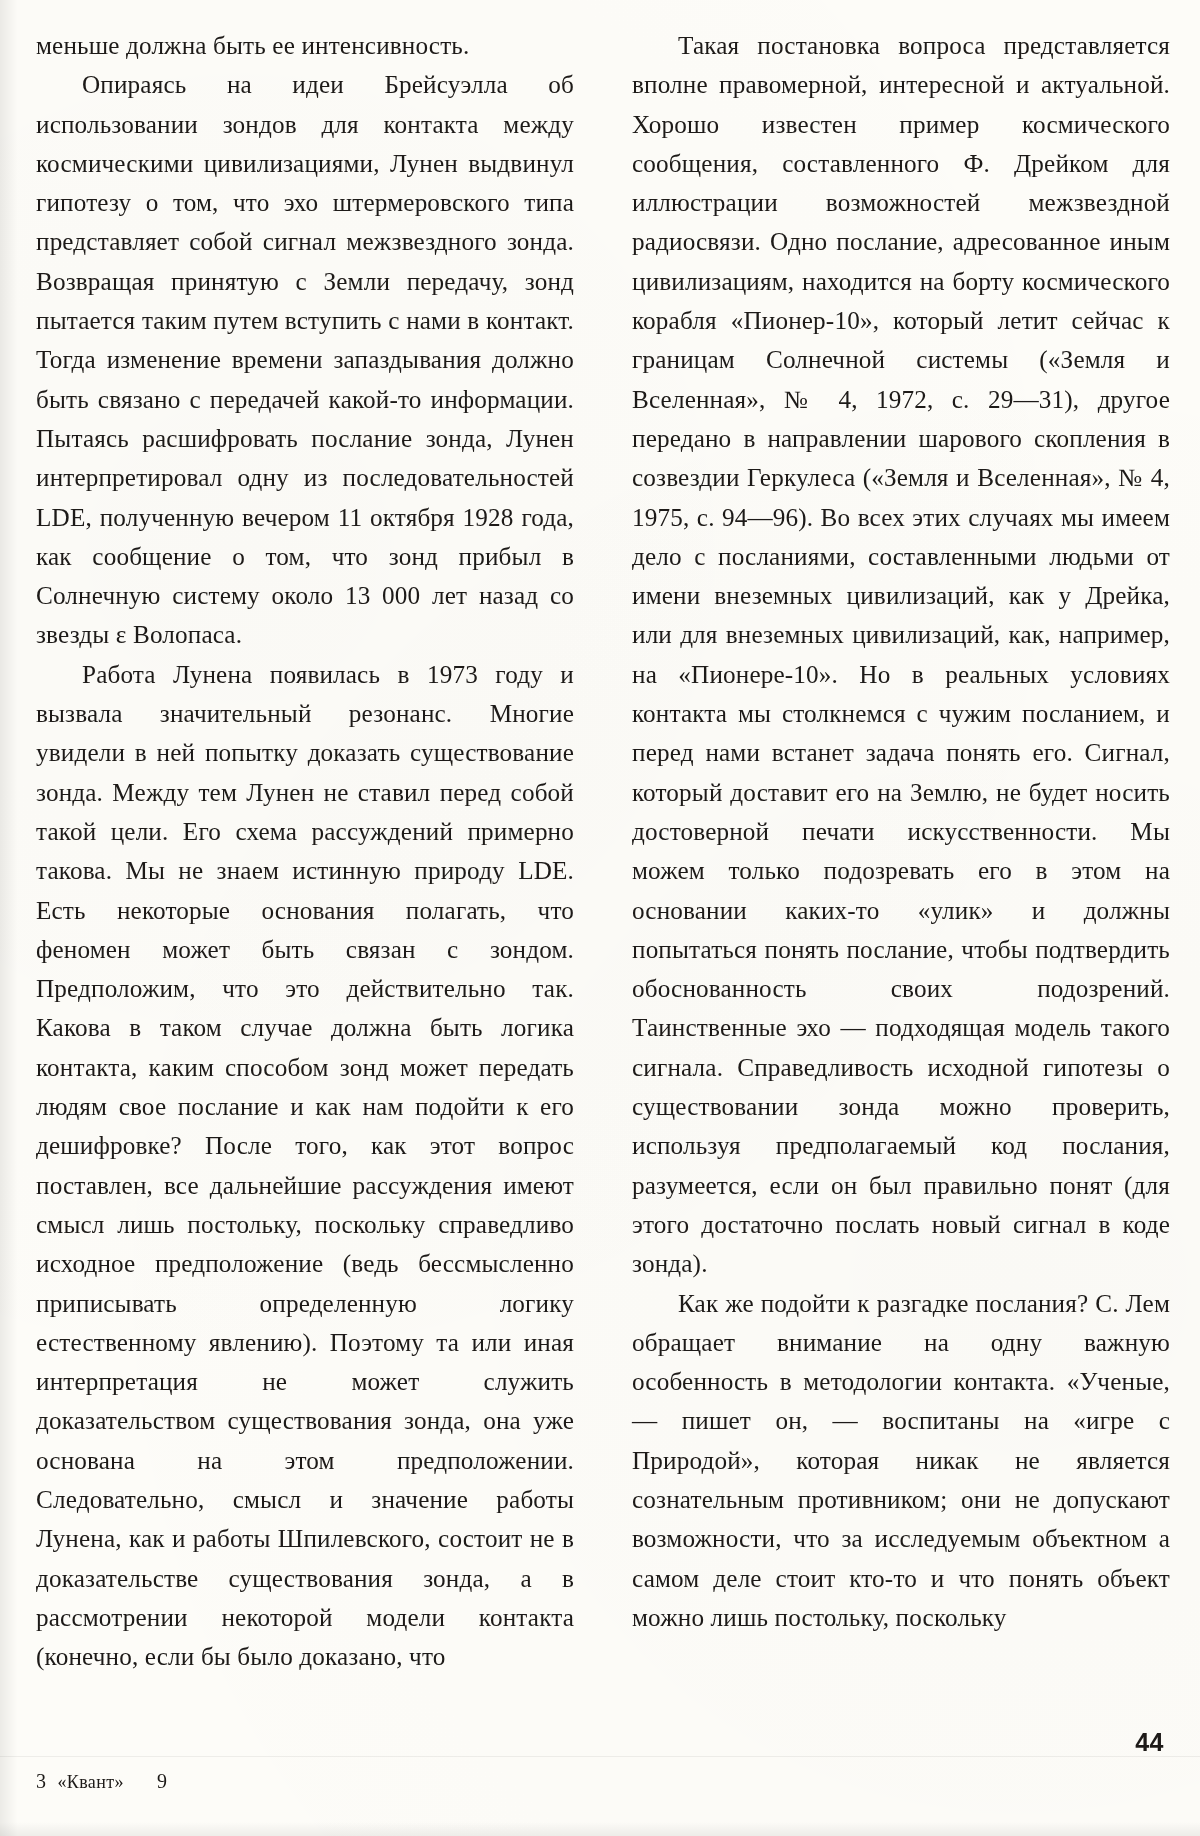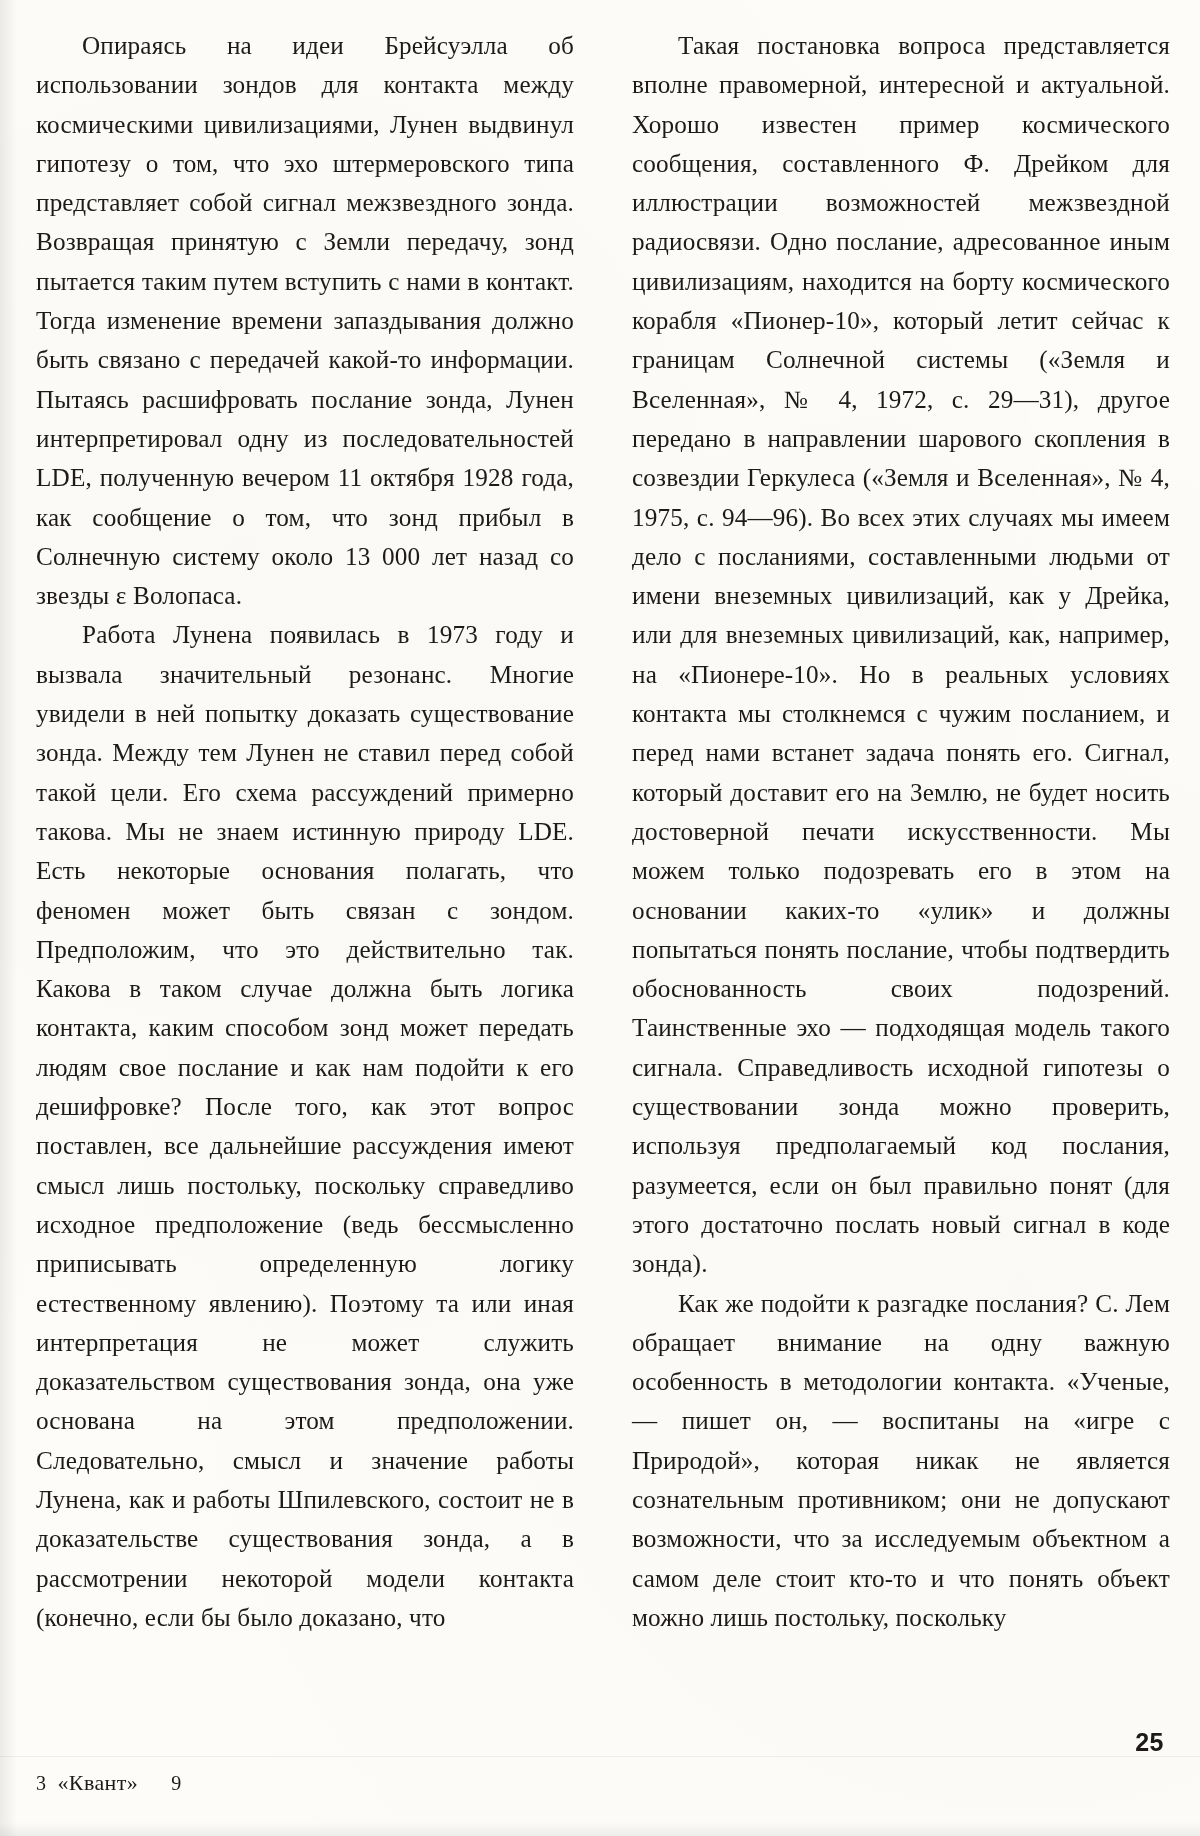--- a/index.html
+++ b/index.html
@@ -62,21 +62,21 @@
     left: 36px;
     top: 1770px;
     font-size: 19.5px;
     font-family: "Liberation Serif", serif;
     letter-spacing: 0.4px;
     display: flex;
     align-items: baseline;
     gap: 11px;
   }
   .signature .sig-num { font-size: 20px; }
-  .signature .sig-journal { font-size: 22px; }
+  .signature .sig-journal { font-size: 18px; }
   .signature .sig-issue { font-size: 20px; padding-left: 22px; }
   .rule {
     position: absolute;
     left: 0;
     top: 1756px;
     width: 1200px;
     height: 1px;
     background: rgba(0,0,0,0.06);
   }
   .edge-shadow-left {
@@ -95,34 +95,35 @@
   }
 </style>
 </head>
 <body>
 
 <div class="page">
 
   <div class="columns">
 
     <div class="col">
+      <p>меньше должна быть ее интенсивность.</p>
       <p class="indent">Опираясь на идеи Брейсуэлла об использовании зондов для контакта между космическими цивилизациями, Лунен выдвинул гипотезу о том, что эхо штермеровского типа представляет собой сигнал межзвездного зонда. Возвращая принятую с Земли передачу, зонд пытается таким путем вступить с нами в контакт. Тогда изменение времени запаздывания должно быть связано с передачей какой-то информации. Пытаясь расшифровать послание зонда, Лунен интерпретировал одну из последовательностей LDE, полученную вечером 11 октября 1928 года, как сообщение о том, что зонд прибыл в Солнечную систему около 13 000 лет назад со звезды ε Волопаса.</p>
       <p class="indent">Работа Лунена появилась в 1973 году и вызвала значительный резонанс. Многие увидели в ней попытку доказать существование зонда. Между тем Лунен не ставил перед собой такой цели. Его схема рассуждений примерно такова. Мы не знаем истинную природу LDE. Есть некоторые основания полагать, что феномен может быть связан с зондом. Предположим, что это действительно так. Какова в таком случае должна быть логика контакта, каким способом зонд может передать людям свое послание и как нам подойти к его дешифровке? После того, как этот вопрос поставлен, все дальнейшие рассуждения имеют смысл лишь постольку, поскольку справедливо исходное предположение (ведь бессмысленно приписывать определенную логику естественному явлению). Поэтому та или иная интерпретация не может служить доказательством существования зонда, она уже основана на этом предположении. Следовательно, смысл и значение работы Лунена, как и работы Шпилевского, состоит не в доказательстве существования зонда, а в рассмотрении некоторой модели контакта (конечно, если бы было доказано, что</p>
     </div>
 
     <div class="col">
       <p class="indent">Такая постановка вопроса представляется вполне правомерной, интересной и актуальной. Хорошо известен пример космического сообщения, составленного Ф. Дрейком для иллюстрации возможностей межзвездной радиосвязи. Одно послание, адресованное иным цивилизациям, находится на борту космического корабля «Пионер-10», который летит сейчас к границам Солнечной системы («Земля и Вселенная», № 4, 1972, с. 29—31), другое передано в направлении шарового скопления в созвездии Геркулеса («Земля и Вселенная», № 4, 1975, с. 94—96). Во всех этих случаях мы имеем дело с посланиями, составленными людьми от имени внеземных цивилизаций, как у Дрейка, или для внеземных цивилизаций, как, например, на «Пионере-10». Но в реальных условиях контакта мы столкнемся с чужим посланием, и перед нами встанет задача понять его. Сигнал, который доставит его на Землю, не будет носить достоверной печати искусственности. Мы можем только подозревать его в этом на основании каких-то «улик» и должны попытаться понять послание, чтобы подтвердить обоснованность своих подозрений. Таинственные эхо — подходящая модель такого сигнала. Справедливость исходной гипотезы о существовании зонда можно проверить, используя предполагаемый код послания, разумеется, если он был правильно понят (для этого достаточно послать новый сигнал в коде зонда).</p>
       <p class="indent">Как же подойти к разгадке послания? С. Лем обращает внимание на одну важную особенность в методологии контакта. «Ученые, — пишет он, — воспитаны на «игре с Природой», которая никак не является сознательным противником; они не допускают возможности, что за исследуемым объектном а самом деле стоит кто-то и что понять объект можно лишь постольку, поскольку</p>
     </div>
 
   </div>
 
   <div class="rule"></div>
 
-  <div class="page-number">25</div>
+  <div class="page-number">44</div>
 
   <div class="signature">
     <span class="sig-num">3</span>
     <span class="sig-journal">«Квант»</span>
     <span class="sig-issue">9</span>
   </div>
 
   <div class="edge-shadow-left"></div>
   <div class="edge-shadow-bottom"></div>
 </div>

